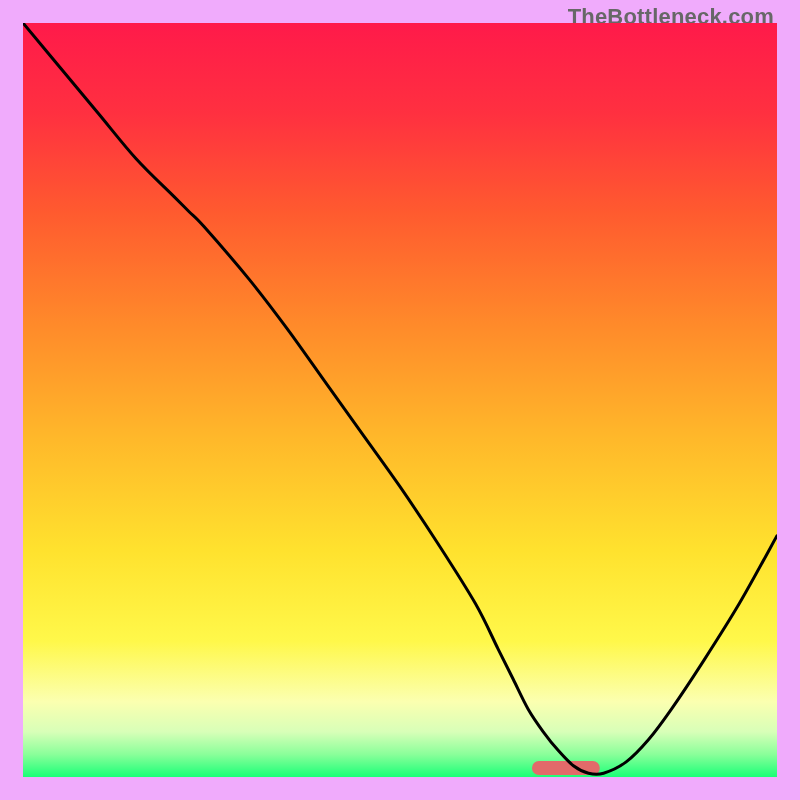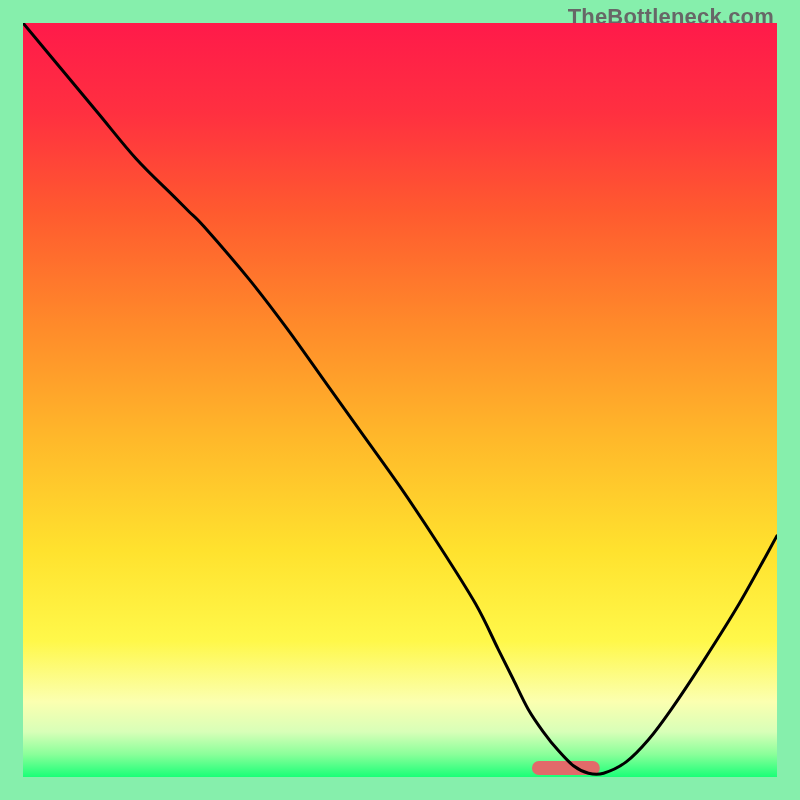--- a/index.html
+++ b/index.html
@@ -1,17 +1,17 @@
 <!DOCTYPE html>
 <html><head>
 <meta charset="utf-8">
 <style>
   * { margin: 0; padding: 0; box-sizing: border-box; }
   body { width: 800px; height: 800px; position: relative; font-family: Arial, sans-serif; }
-  .container { width: 800px; height: 800px; position: relative; background: #86efac; }
+  .container { width: 800px; height: 800px; position: relative; background: #f0abfc; }
   .plot-area {
     position: absolute;
     left: 23px;
     top: 23px;
     width: 754px;
     height: 754px;
     overflow: hidden;
   }
   .watermark {
     position: absolute;

